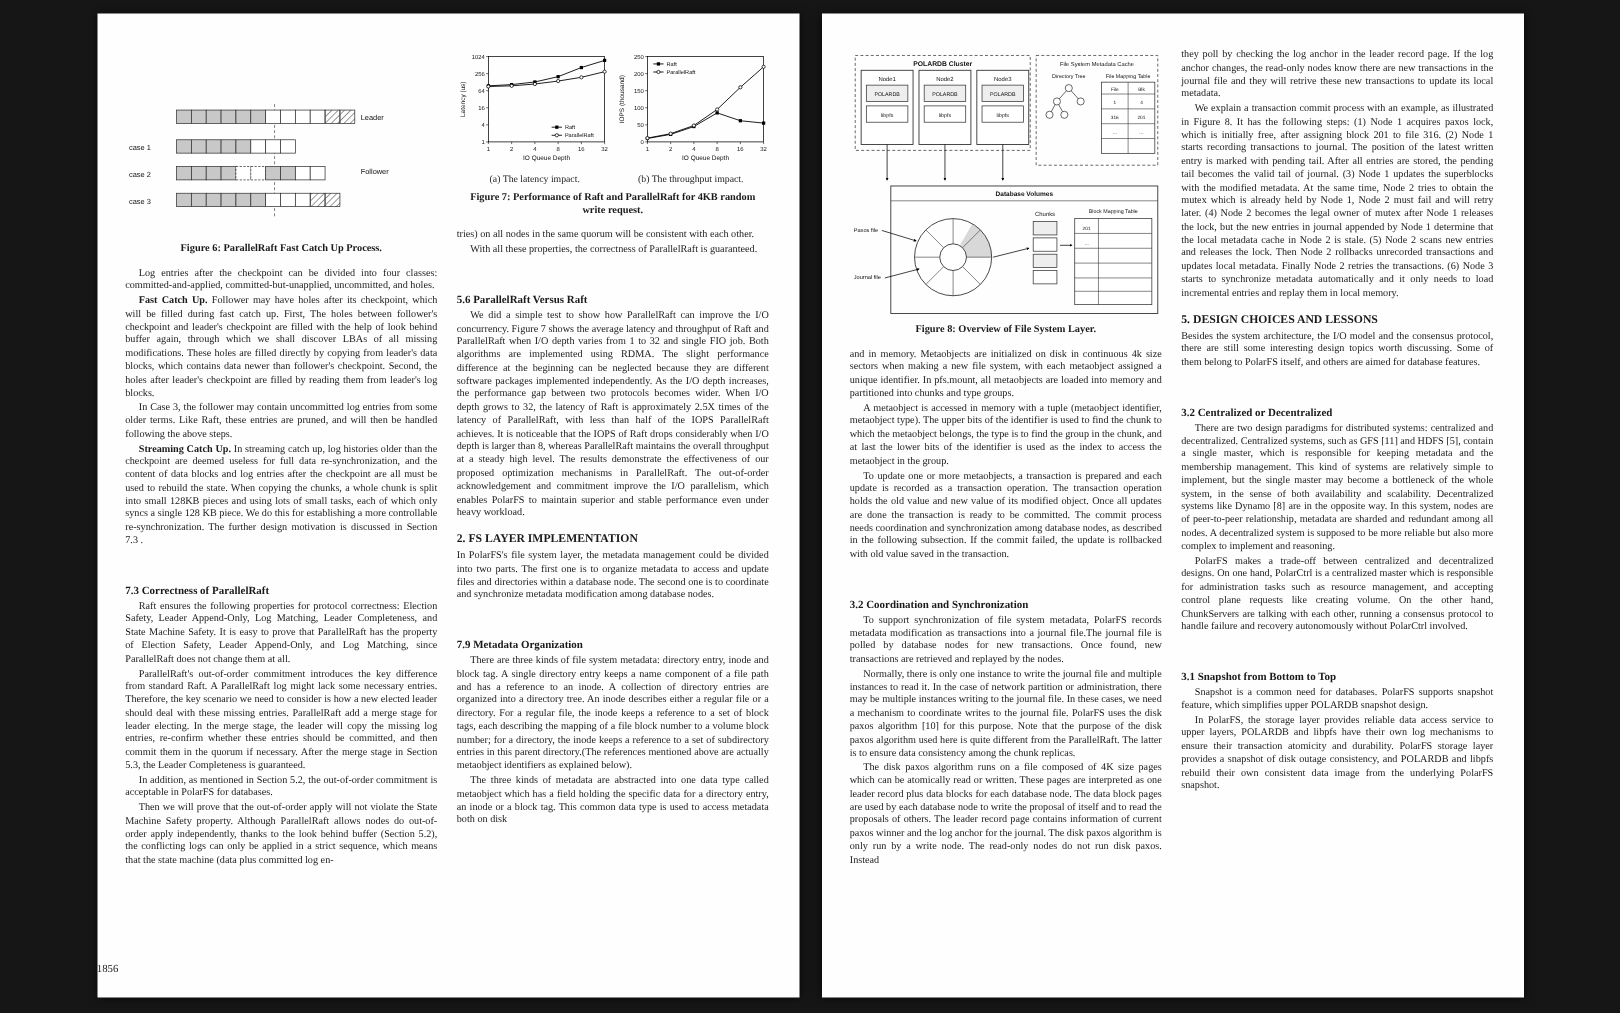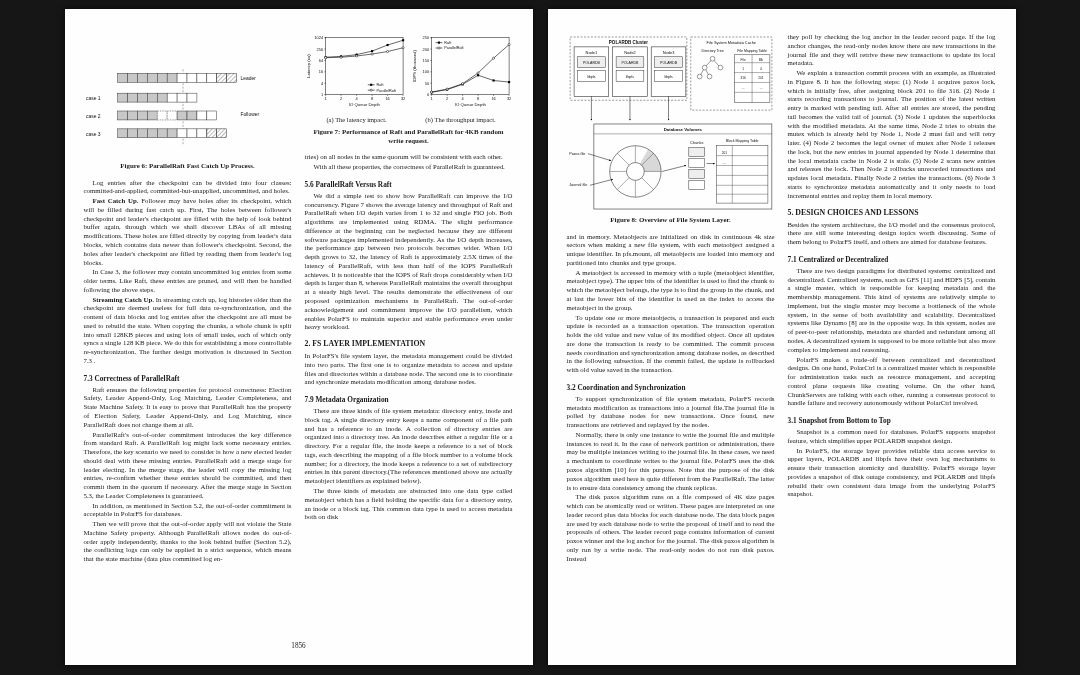--- a/index.html
+++ b/index.html
@@ -5,30 +5,30 @@
   *{margin:0;padding:0;box-sizing:border-box}
   html,body{width:1080px;height:675px;overflow:hidden}
   body{background:#161616;font-family:"Liberation Serif",serif;color:#1a1a1a}
   .spread{display:flex;gap:15px;justify-content:center;padding-top:9px}
   .page{width:468px;height:656px;background:#fefefe;padding:24px 19px 0;position:relative;overflow:hidden;box-shadow:0 0 6px rgba(0,0,0,.8)}
   .cols{display:flex;gap:13px}
   .col{width:208px}
   .col p{font-size:6.8px;line-height:1.29;text-align:justify;text-indent:9px;margin-bottom:1px}
   .col p.ni{text-indent:0}
   .col .h2{font-size:7.8px;font-weight:bold;margin:7px 0 4px;font-family:"Liberation Serif",serif}
-  .col .h3{font-size:7.3px;font-weight:bold;margin:8px 0 3px}
+  .col .h3{font-size:7.3px;font-weight:bold;margin:23px 0 3px}
   .caption{font-weight:bold;font-size:6.9px;text-align:center;margin:5px 8px 8px;line-height:1.25}
   .fig6wrap{margin-top:34px}
   .fig6wrap svg{width:206px;height:90px;display:block}
   .chartrow{display:flex;justify-content:space-between}
   svg.chart{width:102px;height:82px;display:block}
   .subcaps{display:flex;margin-top:1px}
   .subcaps span{flex:1;text-align:center;font-size:6.5px}
   .fig8wrap svg{width:206px;height:176px;display:block;margin:2px auto 0}
-  .pageno{position:absolute;bottom:15px;left:0;right:0;text-align:center;font-size:7.2px}
+  .pageno{position:absolute;bottom:15px;left:0;right:0;text-align:left;font-size:7.2px}
   svg text{font-family:"Liberation Sans",sans-serif;fill:#111}
 </style>
 </head>
 <body>
 
 <div class="spread">
 
   <div class="page">
     <div class="cols">
       <div class="col">
@@ -366,21 +366,21 @@
             <p class="p">The disk paxos algorithm runs on a file composed of 4K size pages which can be atomically read or written. These pages are interpreted as one leader record plus data blocks for each database node. The data block pages are used by each database node to write the proposal of itself and to read the proposals of others. The leader record page contains information of current paxos winner and the log anchor for the journal. The disk paxos algorithm is only run by a write node. The read-only nodes do not run disk paxos. Instead</p>
           </div>
       </div>
 
       <div class="col">
         <div>
             <p class="p ni">they poll by checking the log anchor in the leader record page. If the log anchor changes, the read-only nodes know there are new transactions in the journal file and they will retrive these new transactions to update its local metadata.</p>
             <p class="p">We explain a transaction commit process with an example, as illustrated in Figure 8. It has the following steps: (1) Node 1 acquires paxos lock, which is initially free, after assigning block 201 to file 316. (2) Node 1 starts recording transactions to journal. The position of the latest written entry is marked with pending tail. After all entries are stored, the pending tail becomes the valid tail of journal. (3) Node 1 updates the superblocks with the modified metadata. At the same time, Node 2 tries to obtain the mutex which is already held by Node 1, Node 2 must fail and will retry later. (4) Node 2 becomes the legal owner of mutex after Node 1 releases the lock, but the new entries in journal appended by Node 1 determine that the local metadata cache in Node 2 is stale. (5) Node 2 scans new entries and releases the lock. Then Node 2 rollbacks unrecorded transactions and updates local metadata. Finally Node 2 retries the transactions. (6) Node 3 starts to synchronize metadata automatically and it only needs to load incremental entries and replay them in local memory.</p>
             <div class="h2">5.  DESIGN CHOICES AND LESSONS</div>
             <p class="p ni">Besides the system architecture, the I/O model and the consensus protocol, there are still some interesting design topics worth discussing. Some of them belong to PolarFS itself, and others are aimed for database features.</p>
-            <div class="h3">7.1  Centralized or Decentralized</div>
+            <div class="h3">3.2  Centralized or Decentralized</div>
             <p class="p">There are two design paradigms for distributed systems: centralized and decentralized. Centralized systems, such as GFS [11] and HDFS [5], contain a single master, which is responsible for keeping metadata and the membership management. This kind of systems are relatively simple to implement, but the single master may become a bottleneck of the whole system, in the sense of both availability and scalability. Decentralized systems like Dynamo [8] are in the opposite way. In this system, nodes are of peer-to-peer relationship, metadata are sharded and redundant among all nodes. A decentralized system is supposed to be more reliable but also more complex to implement and reasoning.</p>
             <p class="p">PolarFS makes a trade-off between centralized and decentralized designs. On one hand, PolarCtrl is a centralized master which is responsible for administration tasks such as resource management, and accepting control plane requests like creating volume. On the other hand, ChunkServers are talking with each other, running a consensus protocol to handle failure and recovery autonomously without PolarCtrl involved.</p>
             <div class="h3">3.1  Snapshot from Bottom to Top</div>
             <p class="p">Snapshot is a common need for databases. PolarFS supports snapshot feature, which simplifies upper POLARDB snapshot design.</p>
             <p class="p">In PolarFS, the storage layer provides reliable data access service to upper layers, POLARDB and libpfs have their own log mechanisms to ensure their transaction atomicity and durability. PolarFS storage layer provides a snapshot of disk outage consistency, and POLARDB and libpfs rebuild their own consistent data image from the underlying PolarFS snapshot.</p>
           </div>
       </div>
     </div>
   </div>
 

